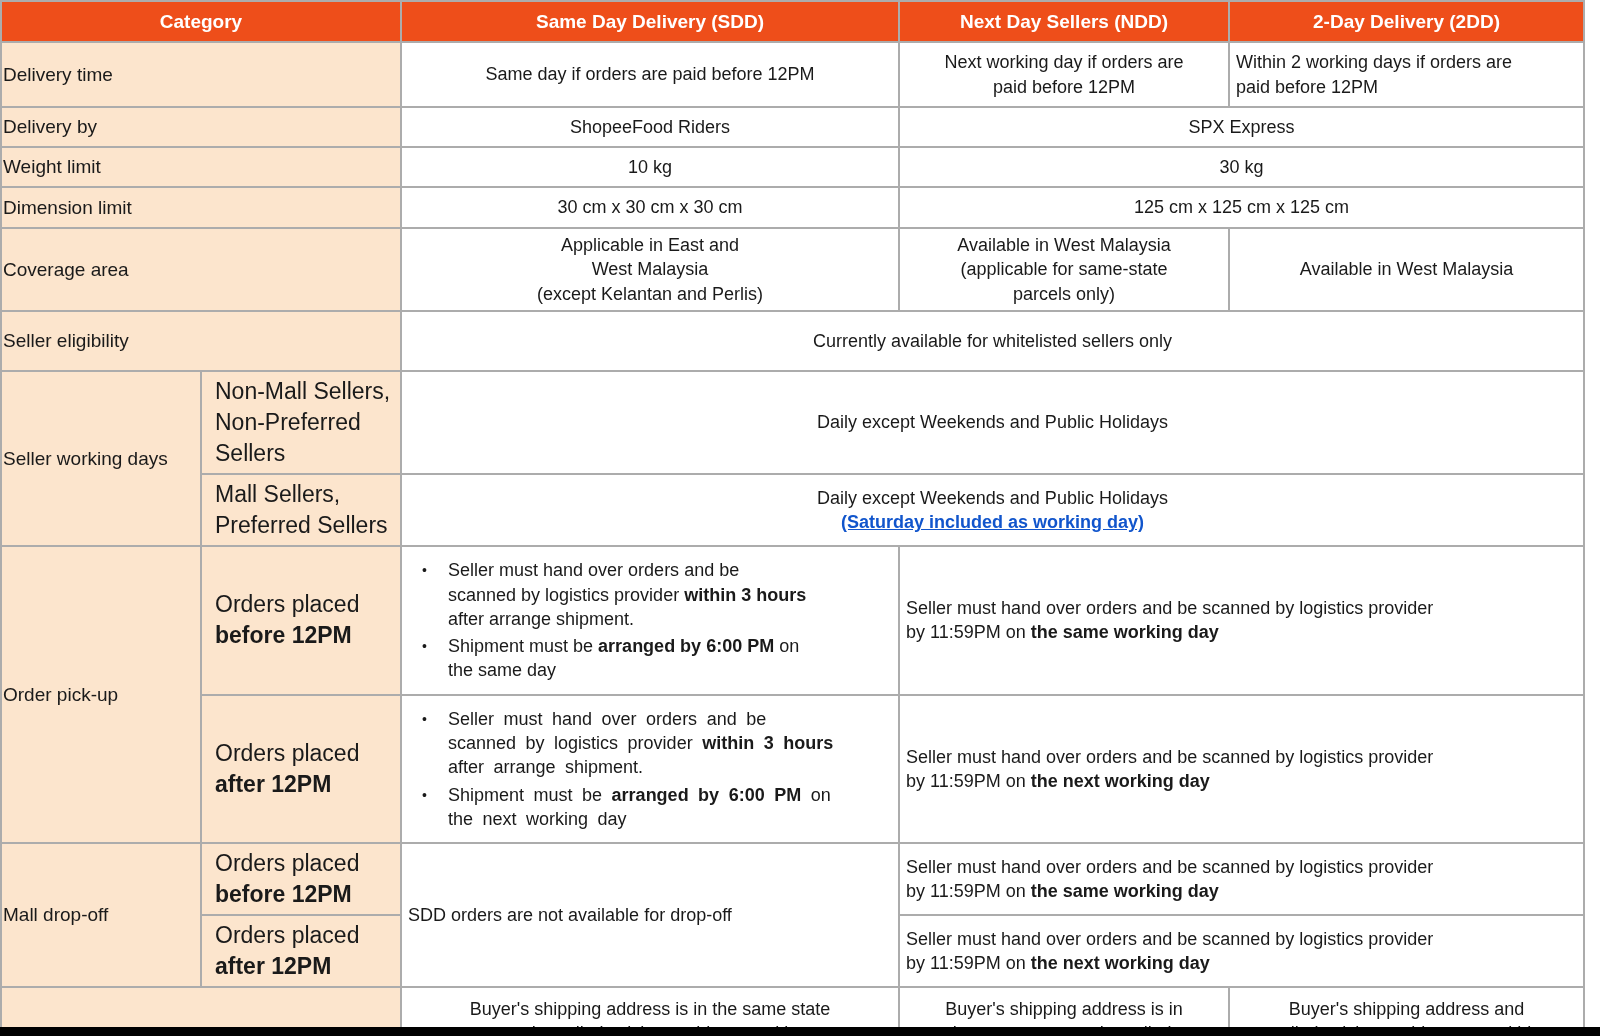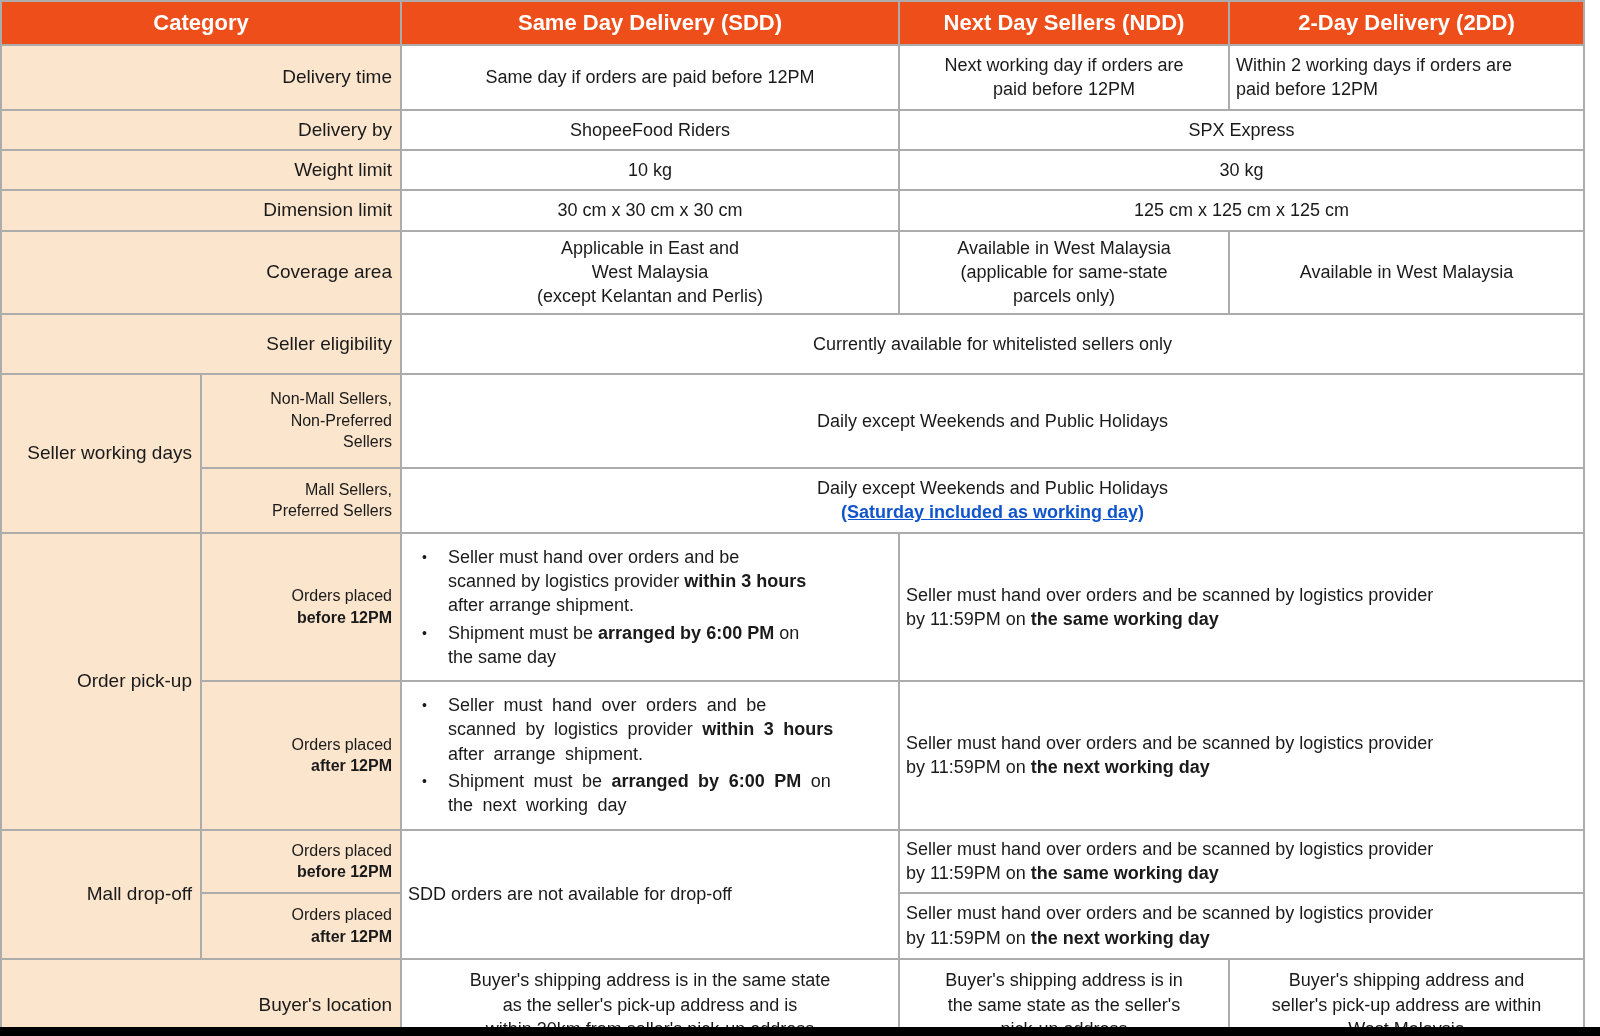--- a/index.html
+++ b/index.html
@@ -3,23 +3,23 @@
 <meta charset="utf-8">
 <style>
   * { box-sizing: border-box; }
   html,body { margin:0; padding:0; background:#fff; }
   body { font-family:"Liberation Sans","DejaVu Sans",sans-serif; color:var(--text,#1a1a1a); }
   .stage { position:relative; width:1600px; height:1036px; background:#fff; overflow:hidden; }
   table.sched { border-collapse:collapse; table-layout:fixed; width:1583px; }
   td,th { border:2px solid var(--border,#acacac); vertical-align:middle;
           font-size:18px; line-height:1.35; padding:4px 8px; }
   th { background:var(--header_bg,#ee4e1a); color:var(--header_text,#fff);
-       font-size:22px; font-weight:bold; text-align:center; padding:6px 8px; }
-  .cat { background:var(--category_bg,#fce5cd); text-align:right; padding-left:11px; font-size:19px; }
-  .sub { background:var(--category_bg,#fce5cd); text-align:right; padding-left:13px; font-size:16px; }
+       font-size:19px; font-weight:bold; text-align:center; padding:6px 8px; }
+  .cat { background:var(--category_bg,#fce5cd); text-align:left; padding-left:1px; font-size:19px; }
+  .sub { background:var(--category_bg,#fce5cd); text-align:left; padding-left:13px; font-size:23px; }
   .c { text-align:center; }
   .l { text-align:left; padding-left:6px; padding-right:16px; }
   .pre { white-space:pre-line; }
   .b, .bt .b { font-weight:bold; }
   .link { color:var(--link,#1155cc); font-weight:bold; text-decoration:underline; cursor:pointer;margin-top:32px; }
   .bullets { padding:8px 6px 8px 20px; vertical-align:middle; }
   .bullet { display:flex; align-items:flex-start; margin:3px 0; }
   .bullet .dot { flex:0 0 26px; width:26px; font-size:14px; padding-top:3px; }
   .bullet .bt { flex:1 1 auto; white-space:pre-line; padding-right:6px; }
   .justify .bullet .bt { word-spacing:4.5px; }

